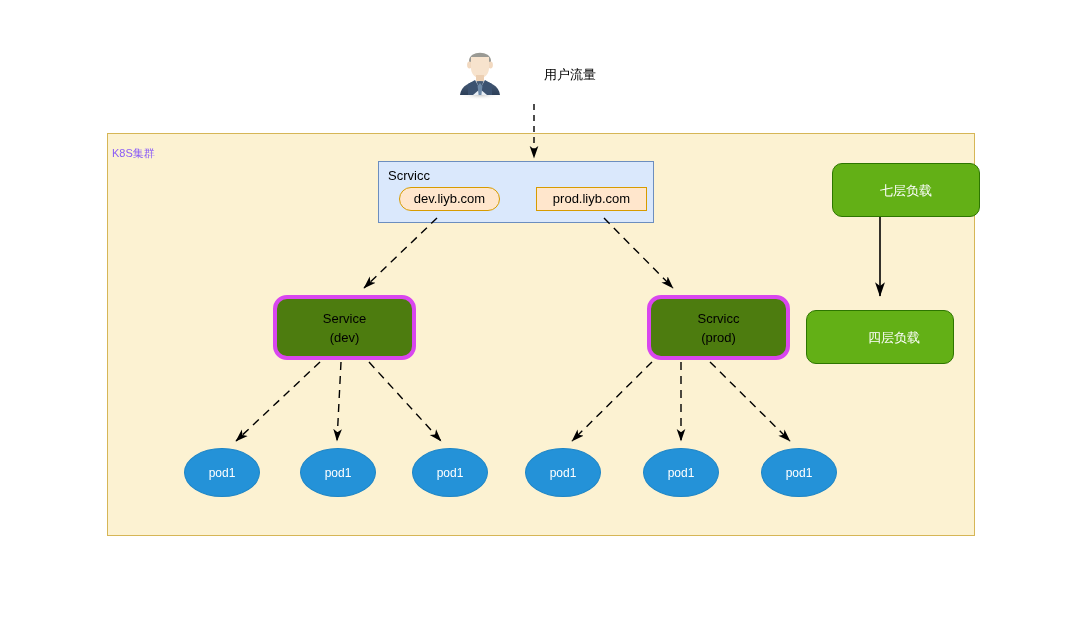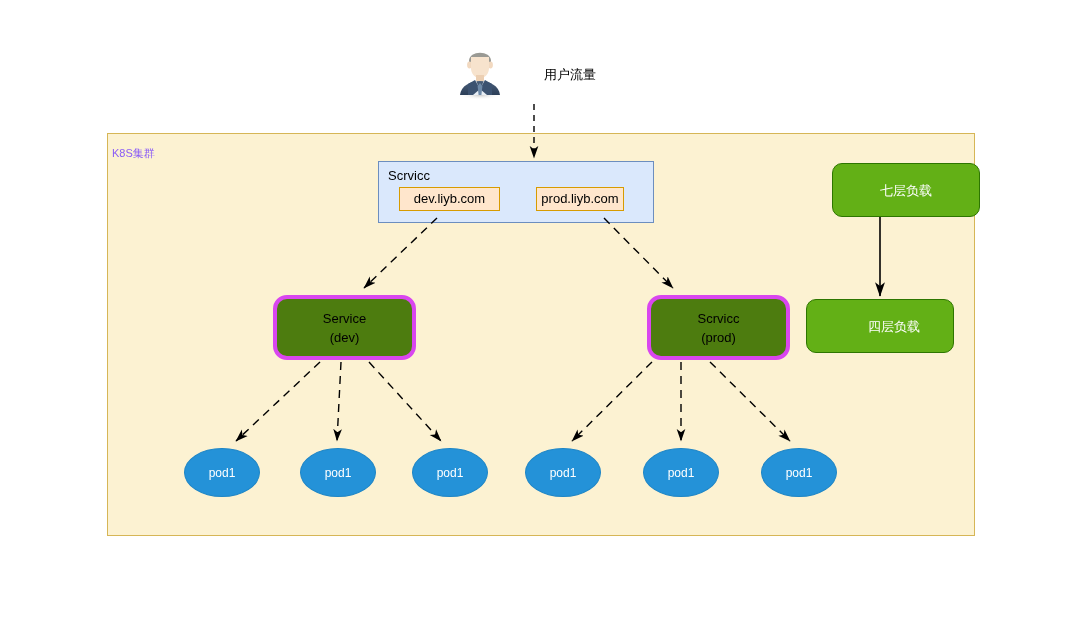--- a/index.html
+++ b/index.html
@@ -100,22 +100,22 @@
     border: 1px solid #d79b00;
     box-sizing: border-box;
     display: flex;
     align-items: center;
     justify-content: center;
     font-size: 13px;
     line-height: 14px;
     color: #000000;
     white-space: nowrap;
   }
-  .host-chip.dev  { left: 399px; width: 101px; }
-  .host-chip.prod { left: 536px; width: 88px; }
+  .host-chip.dev  { left: 399px; width: 101px; border-radius: 12px; }
+  .host-chip.prod { left: 536px; width: 111px; }
 
   
   .service-box {
     position: absolute;
     top: 295px;
     width: 143px;
     height: 65px;
     background: #4d7c0f;
     border: 4px solid #d946ef;
     border-radius: 14px;
@@ -160,21 +160,21 @@
     border-radius: 10px;
     box-sizing: border-box;
     display: flex;
     align-items: center;
     justify-content: center;
     color: #ffffff;
     font-size: 13px;
     line-height: 15px;
   }
   .lb-box.l7 { top: 163px; margin-left: 26px; }
-  .lb-box.l4 { top: 299px; padding-left: 28px; }
+  .lb-box.l4 { top: 310px; padding-left: 28px; }
 </style>
 </head>
 <body>
 
 <div id="canvas">
 
   <div class="cluster"></div>
   <div class="cluster-label">K8S集群</div>
 
   <div class="user-actor">

